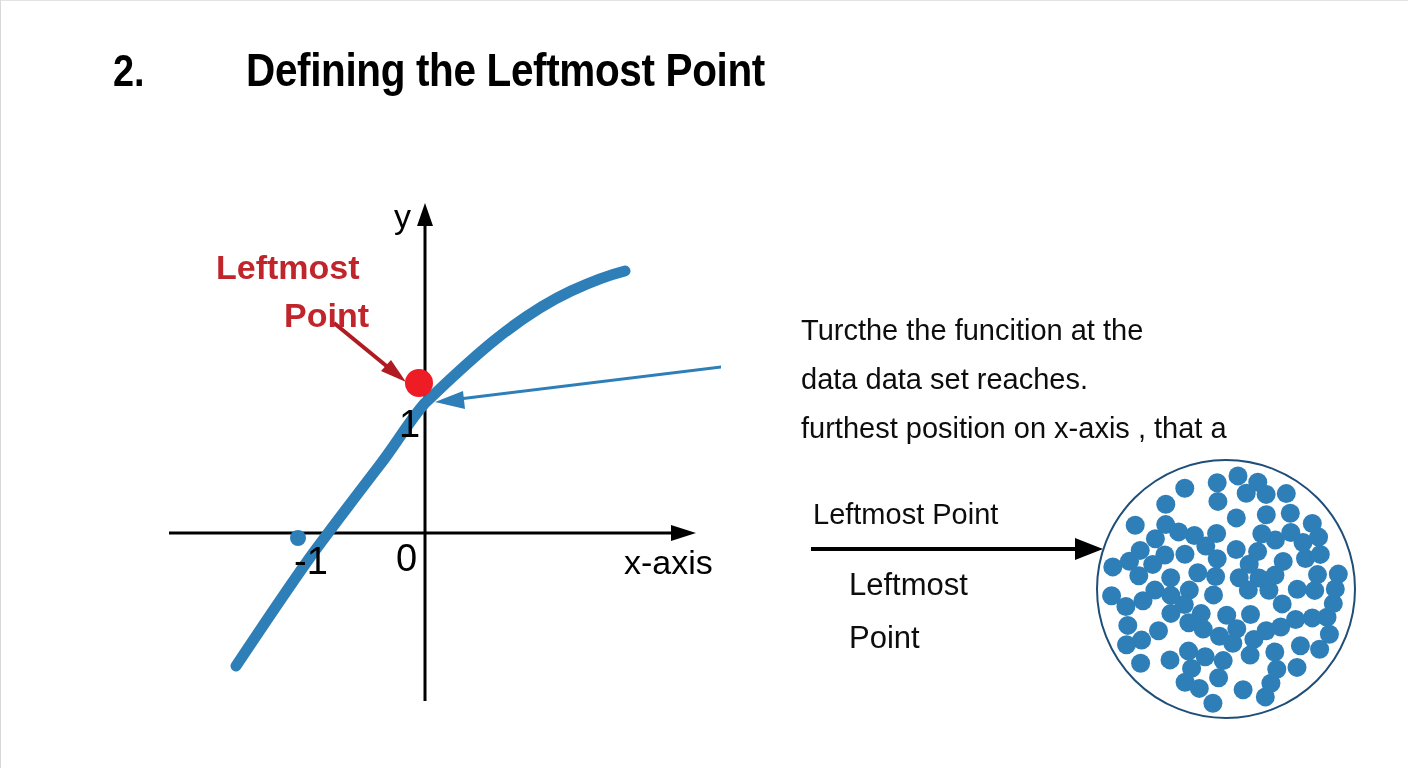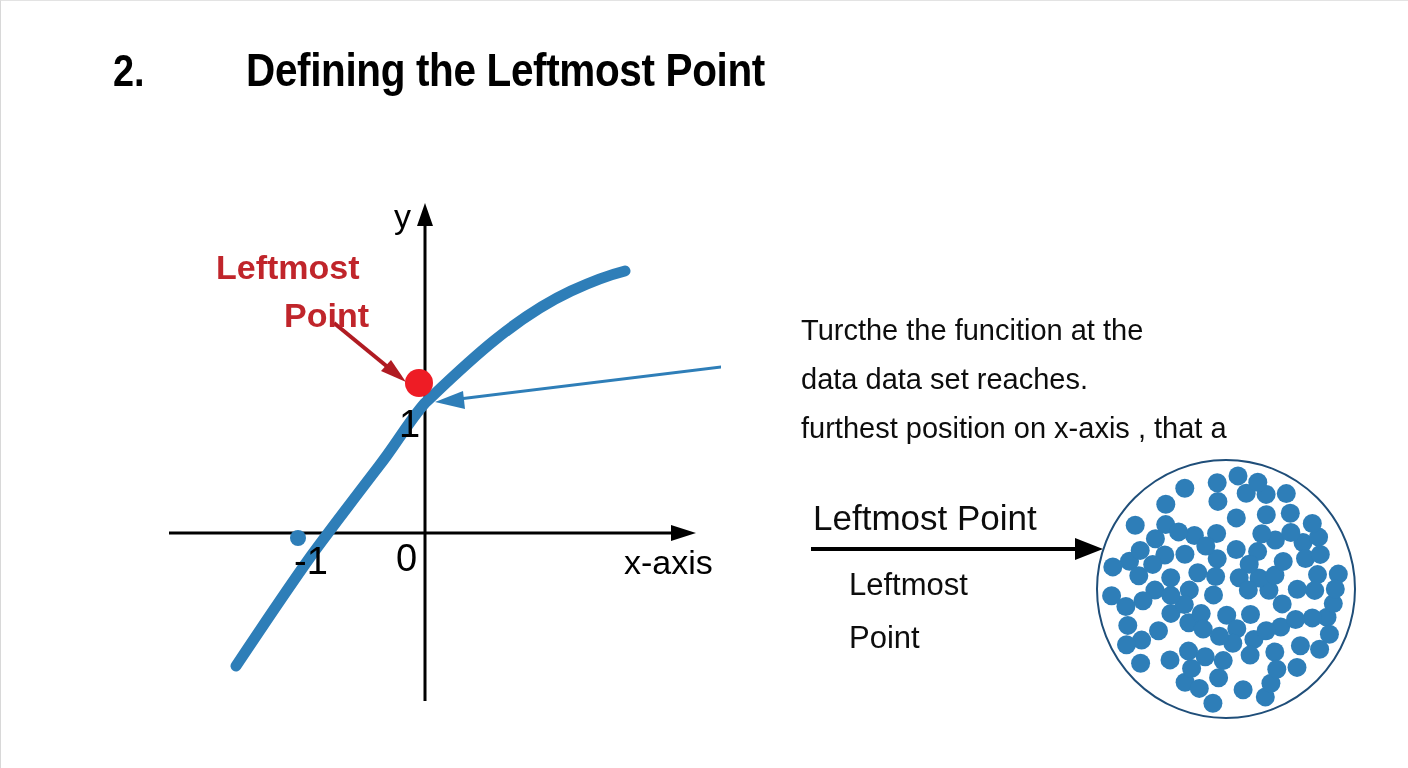--- a/index.html
+++ b/index.html
@@ -66,21 +66,21 @@
     font-family: "Liberation Sans", sans-serif;
     margin-top: 22px;
   }
   #description div { white-space: nowrap; }
 
   
   #right-label-top {
     position: absolute;
     left: 812px;
     top: 497px;
-    font-size: 35px;
+    font-size: 29px;
     color: #0d0d0d;
     white-space: nowrap;
     text-align: right;
   }
   #right-arrow-svg {
     position: absolute;
     left: 806px;
     top: 534px;
   }
   #right-label-bottom {

